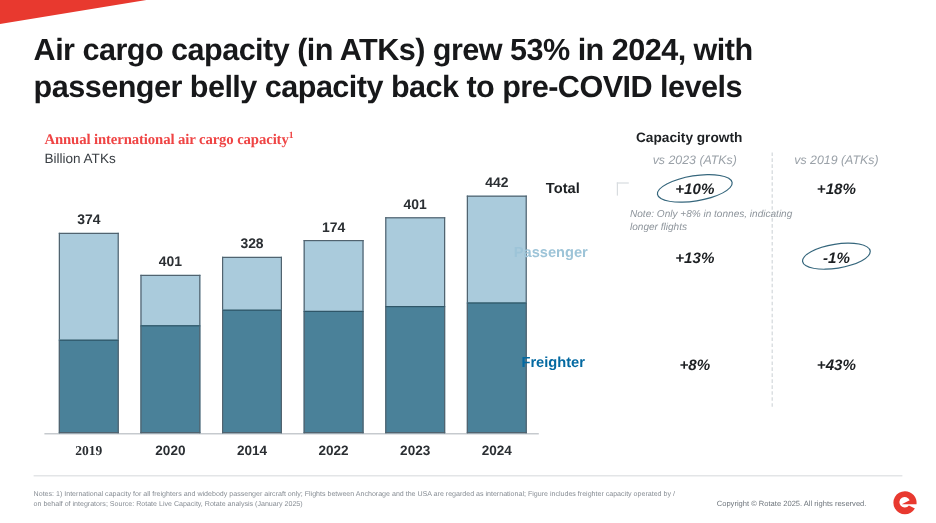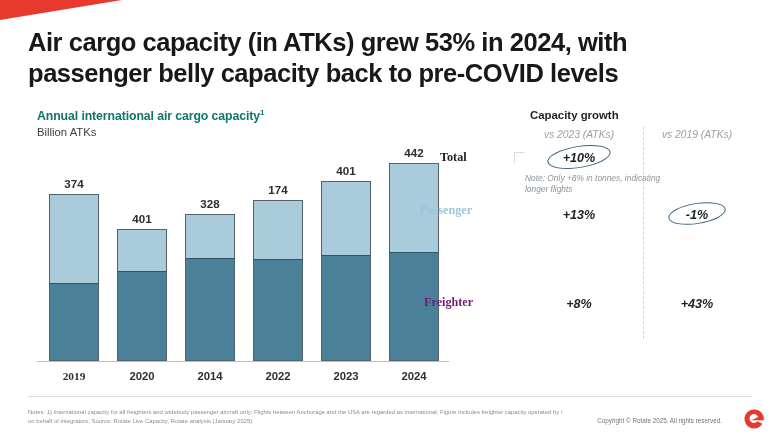--- a/index.html
+++ b/index.html
@@ -32,22 +32,23 @@
     font-size: 25.5px;
     font-weight: bold;
     line-height: 1.21;
     letter-spacing: -0.45px;
     color: #17181a;
   }
 
   
   .chart-head { position: absolute; left: 37px; top: 108px; }
   .chart-head .h1 {
-    font-size: 12.3px; font-weight: bold; color: #0f766e;
+    font-size: 12.3px; font-weight: bold; color: #ef4444;
     letter-spacing: -0.1px;
+    font-family: Liberation Serif, serif;
   }
   .chart-head .h1 sup { font-size: 8px; vertical-align: super; }
   .chart-head .h2 {
     font-size: 11.3px; color: #3a3f44; margin-top: 3px;
   }
 
   
   #plot {
     position: absolute;
     left: 37px; top: 150px;
@@ -72,27 +73,26 @@
     position: absolute; width: 50px; text-align: center;
     font-size: 11.3px; font-weight: bold; color: #2b2f33;
     bottom: -20px;
   }
 
   
   .series-label {
     position: absolute;
     right: 0;
     font-size: 12.2px; font-weight: bold;
-    text-align: left;
+    text-align: center;
     white-space: nowrap;
-    font-family: Liberation Serif, serif;
   }
   .series-label.total { color: #1d2023; }
   .series-label.pax   { color: #9dc4d8; }
-  .series-label.frt   { color: #701a75; }
+  .series-label.frt   { color: #0369a1; }
 
   
   #growth { position: absolute; left: 455px; top: 105px; width: 325px; height: 250px; }
   .growth-title {
     position: absolute; left: 75px; top: 4px; width: 250px;
     text-align: left;
     font-size: 11.4px; font-weight: bold; color: #1d2023;
   }
   .col-head {
     position: absolute; top: 24px;
@@ -217,20 +217,21 @@
     <div class="growth-title">Capacity growth</div>
     <div class="col-head c1">vs 2023 (ATKs)</div>
     <div class="col-head c2">vs 2019 (ATKs)</div>
     <div class="col-divider"></div>
 
     <div class="gval c1" style="top:46px;">+10%</div>
     <div class="ellipse" style="left:92px;top:41px;width:64px;height:22px;"></div>
     <div class="note-bracket"></div>
     <div class="note">Note: Only +8% in tonnes, indicating longer flights</div>
 
+    <div class="gval c2" style="top:46px;">+18%</div>
 
     <div class="gval c1" style="top:103px;">+13%</div>
     <div class="gval c2" style="top:103px;">-1%</div>
     <div class="ellipse" style="left:213px;top:98px;width:58px;height:21px;"></div>
 
     <div class="gval c1" style="top:192px;">+8%</div>
     <div class="gval c2" style="top:192px;">+43%</div>
   </div>
 
   <div class="footer-rule"></div>

